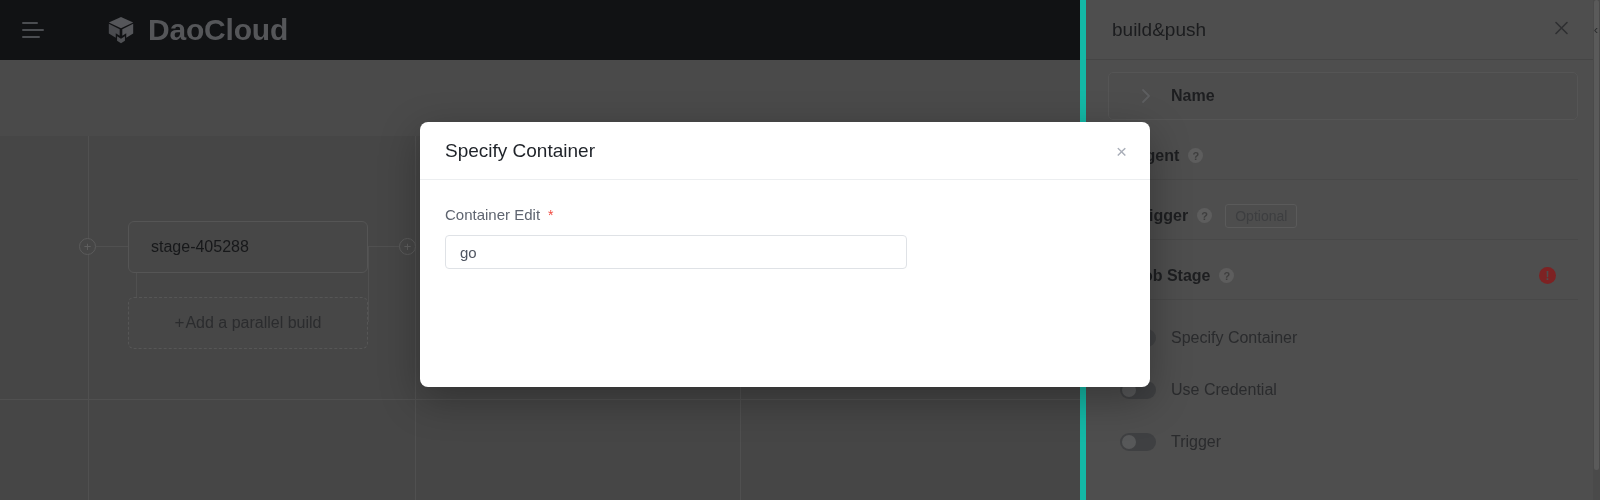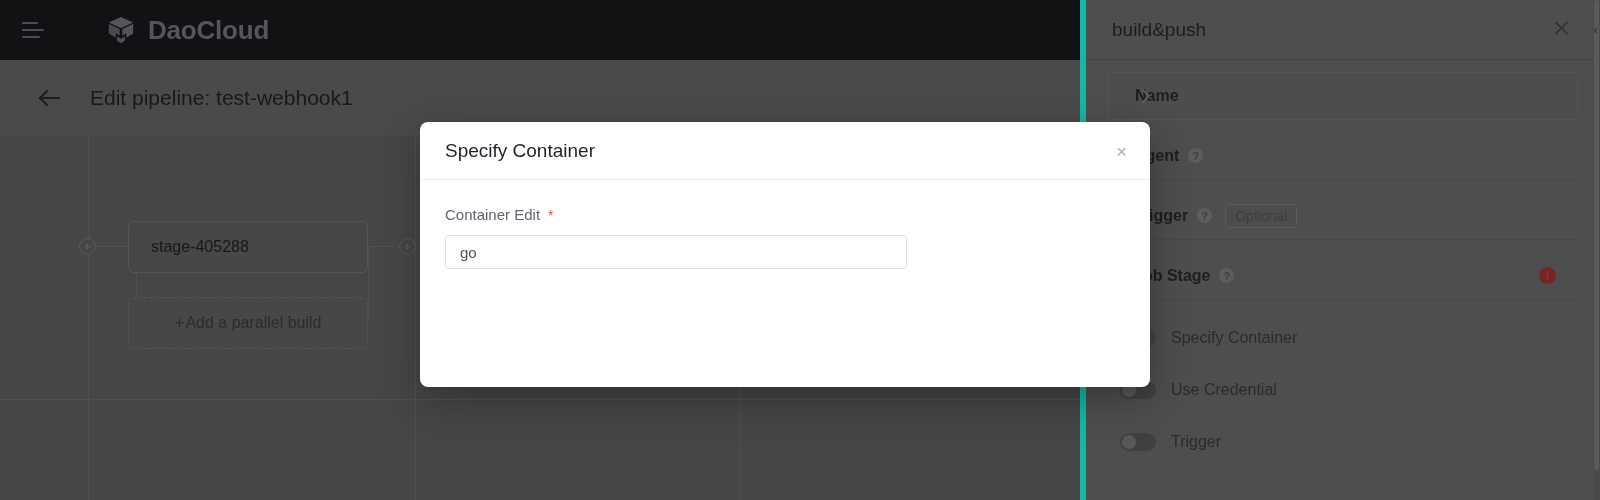--- a/index.html
+++ b/index.html
@@ -35,21 +35,21 @@
   .hamburger i:nth-child(2) { width: 22px; }
   .hamburger i:nth-child(3) { width: 18px; }
 
   .brand {
     display: flex; align-items: center;
     margin-left: 62px;
     gap: 12px;
   }
   .brand-mark { width: 30px; height: 30px; display: block; }
   .brand-text {
-    font-size: 26px; font-weight: bold;
+    font-size: 30px; font-weight: bold;
     color: #555659;
     letter-spacing: -0.2px;
   }
 
   
   .pageheader {
     position: absolute; left: 0; top: 60px;
     width: 1080px; height: 76px;
     background: #4a4a4a;
     display: flex; align-items: center;
@@ -169,21 +169,21 @@
   }
   .row-chevron {
     position: absolute; left: 32px;
     display: flex; align-items: center;
   }
   .row-label {
     font-size: 16px;
     color: #1d1e20;
     font-weight: 600;
   }
-  .row-label.pad { }
+  .row-label.pad { margin-left: 36px; }
 
   .help-icon {
     display: inline-flex; align-items: center; justify-content: center;
     width: 15px; height: 15px;
     border-radius: 50%;
     background: #5d5d5d;
     color: #3e3e3e;
     font-size: 11px; font-weight: bold;
     margin-left: 9px;
     cursor: pointer;
@@ -343,29 +343,20 @@
       <svg class="brand-mark" viewBox="0 0 32 32">
         <path d="M16 2 L29 8 L16 14 L3 8 Z" fill="#55565a"></path>
         <path d="M3 9.4 L14.6 15.1 L14.6 22 L10.4 19.4 L10.4 24.2 L3 19.8 Z" fill="#4a4b4f"></path>
         <path d="M29 9.4 L17.4 15.1 L17.4 22 L21.6 19.4 L21.6 24.2 L29 19.8 Z" fill="#55565a"></path>
         <path d="M11.8 22.6 L16 25.2 L20.2 22.6 L20.2 27.4 L16 30 L11.8 27.4 Z" fill="#4f5054"></path>
       </svg>
       <span class="brand-text">DaoCloud</span>
     </div>
   </div>
 
-  <div class="pageheader">
-    <div class="backarrow">
-      <svg width="24" height="20" viewBox="0 0 24 20">
-        <path d="M10 3 L3 10 L10 17" fill="none" stroke="#1c1d1f" stroke-width="2" stroke-linecap="round" stroke-linejoin="round"></path>
-        <path d="M3 10 H22" fill="none" stroke="#1c1d1f" stroke-width="2" stroke-linecap="round"></path>
-      </svg>
-    </div>
-    <div class="page-title">Edit pipeline: test-webhook1</div>
-  </div>
 
   <div class="canvas">
 
     <div class="vline" style="left:88px;"></div>
     <div class="vline" style="left:415px;"></div>
     <div class="vline" style="left:740px;"></div>
     <div class="lane-sep" style="top:263px;"></div>
 
     <div class="connector" style="left:96px;  top:110px; width:40px; height:1px;"></div>
     <div class="connector" style="left:368px; top:110px; width:40px; height:1px;"></div>

